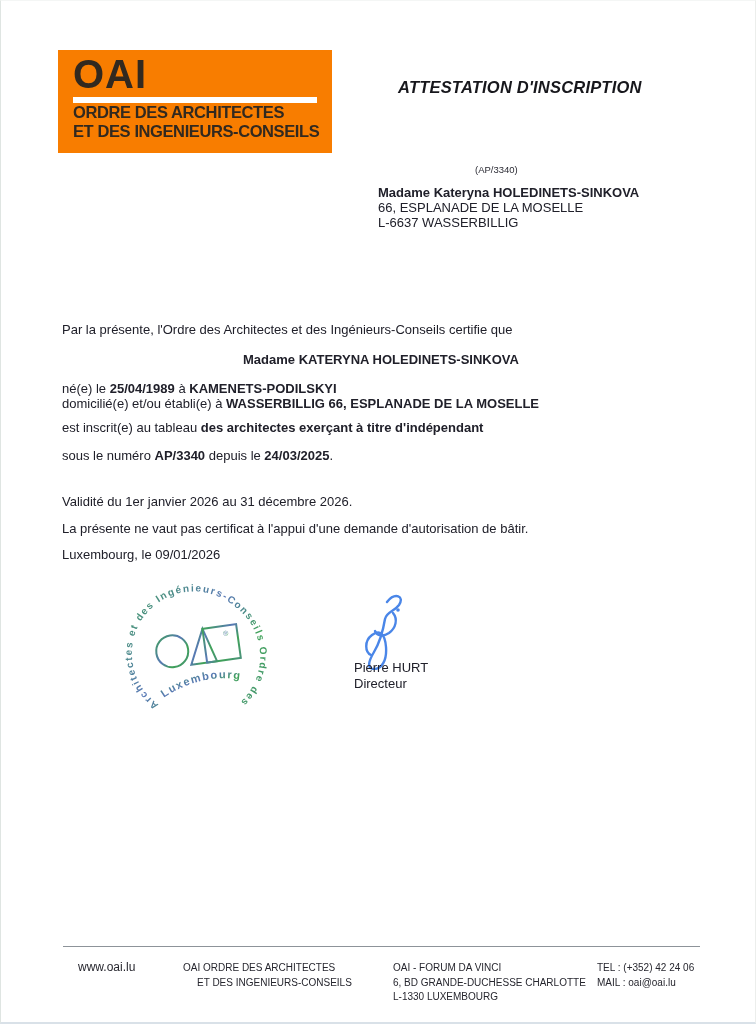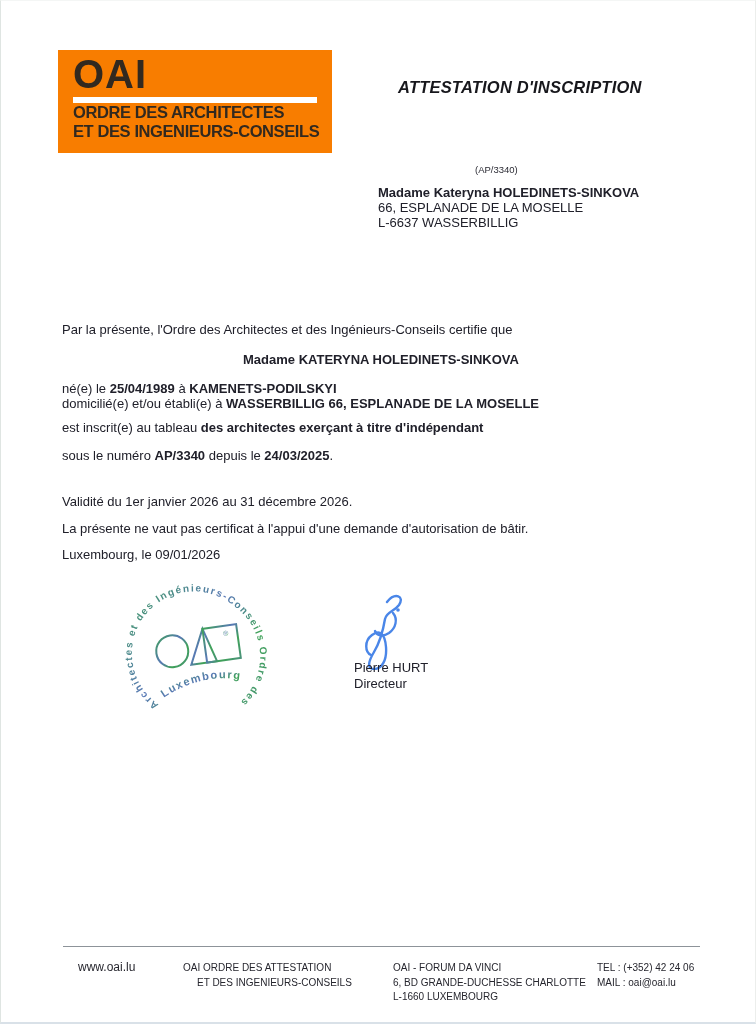--- a/index.html
+++ b/index.html
@@ -157,26 +157,26 @@
 <div class="signer">
   <div>Pierre HURT</div>
   <div>Directeur</div>
 </div>
 
 <div class="footer-rule"></div>
 
 <div class="footer-col footer-website">www.oai.lu</div>
 
 <div class="footer-col footer-org">
-  <div>OAI ORDRE DES ATTESTATION</div>
+  <div>OAI ORDRE DES ARCHITECTES</div>
   <div class="indent">ET DES INGENIEURS-CONSEILS</div>
 </div>
 
 <div class="footer-col footer-addr">
   <div>OAI - FORUM DA VINCI</div>
   <div>6, BD GRANDE-DUCHESSE CHARLOTTE</div>
-  <div>L-1660 LUXEMBOURG</div>
+  <div>L-1330 LUXEMBOURG</div>
 </div>
 
 <div class="footer-col footer-contact">
   <div>TEL : (+352) 42 24 06</div>
   <div>MAIL : oai@oai.lu</div>
 </div>
 
 </body></html>

